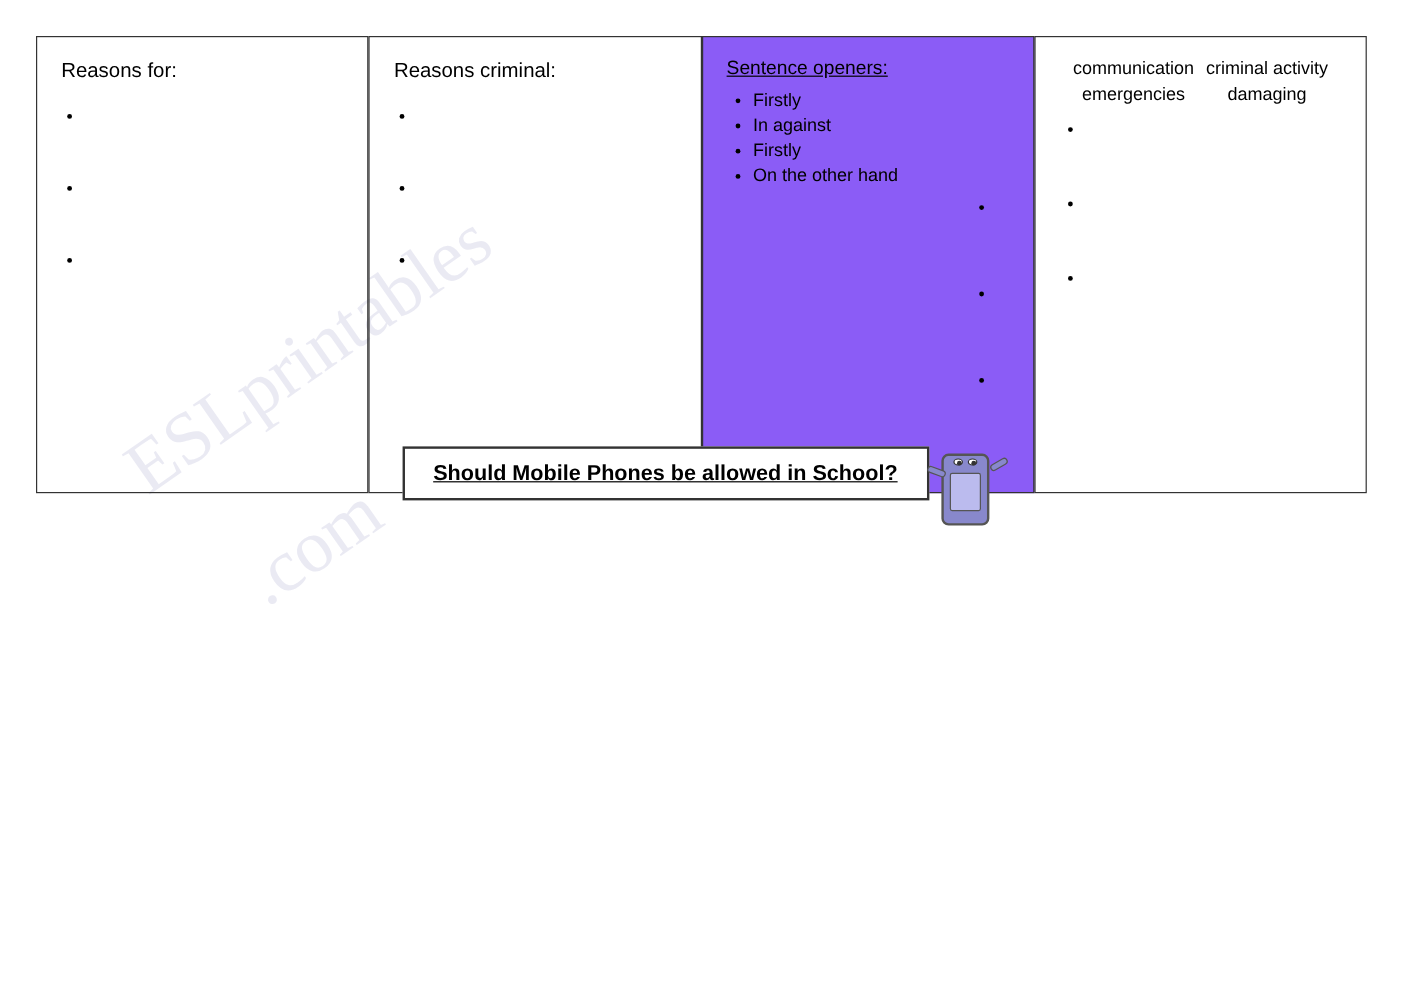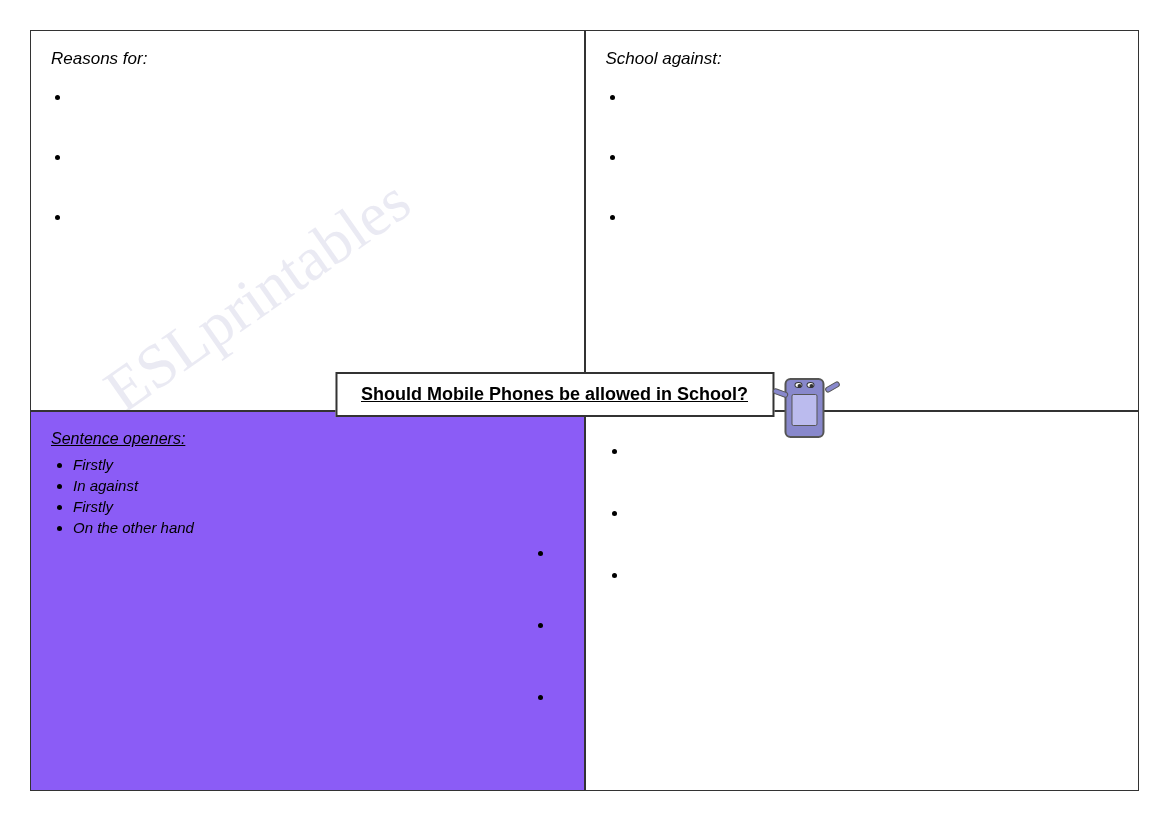--- a/index.html
+++ b/index.html
@@ -21,28 +21,27 @@
       width: 1169px;
       height: 821px;
       background: #ffffff;
       position: relative;
       padding: 30px;
     }
 
     
     .grid {
       display: grid;
-      grid-template-columns: 1fr 1fr;
+      grid-template-columns: 1fr 1fr 1fr 1fr;
       grid-template-rows: 1fr 1fr;
       gap: 0;
       width: 100%;
       height: 100%;
       position: relative;
       z-index: 2;
-      font-style: italic;
     }
 
     .quadrant {
       border: 1.5px solid #333;
       padding: 18px 20px 18px 20px;
       position: relative;
       min-height: 300px;
     }
 
     .quadrant-title {
@@ -271,21 +270,21 @@
     <div class="quadrant">
       <div class="quadrant-title">Reasons for:</div>
       <ul class="bullet-empty">
         <li></li>
         <li></li>
         <li></li>
       </ul>
     </div>
 
     <div class="quadrant">
-      <div class="quadrant-title">School against:</div>
+      <div class="quadrant-title">Reasons criminal:</div>
       <ul class="bullet-empty">
         <li></li>
         <li></li>
         <li></li>
       </ul>
     </div>
 
     <div class="quadrant sentence-openers">
       <div class="sentence-openers-title">Sentence openers:</div>
       <ul class="sentence-openers-list">
@@ -297,20 +296,30 @@
 
       <ul class="extra-bullets">
         <li></li>
         <li></li>
         <li></li>
       </ul>
     </div>
 
     <div class="quadrant">
 
+      <div class="word-grid">
+        <div class="word-column">
+          <span class="word-item">communication</span>
+          <span class="word-item">emergencies</span>
+        </div>
+        <div class="word-column">
+          <span class="word-item">criminal activity</span>
+          <span class="word-item">damaging</span>
+        </div>
+      </div>
 
       <ul class="bottom-right-bullets">
         <li></li>
         <li></li>
         <li></li>
       </ul>
     </div>
 
   </div>
 

